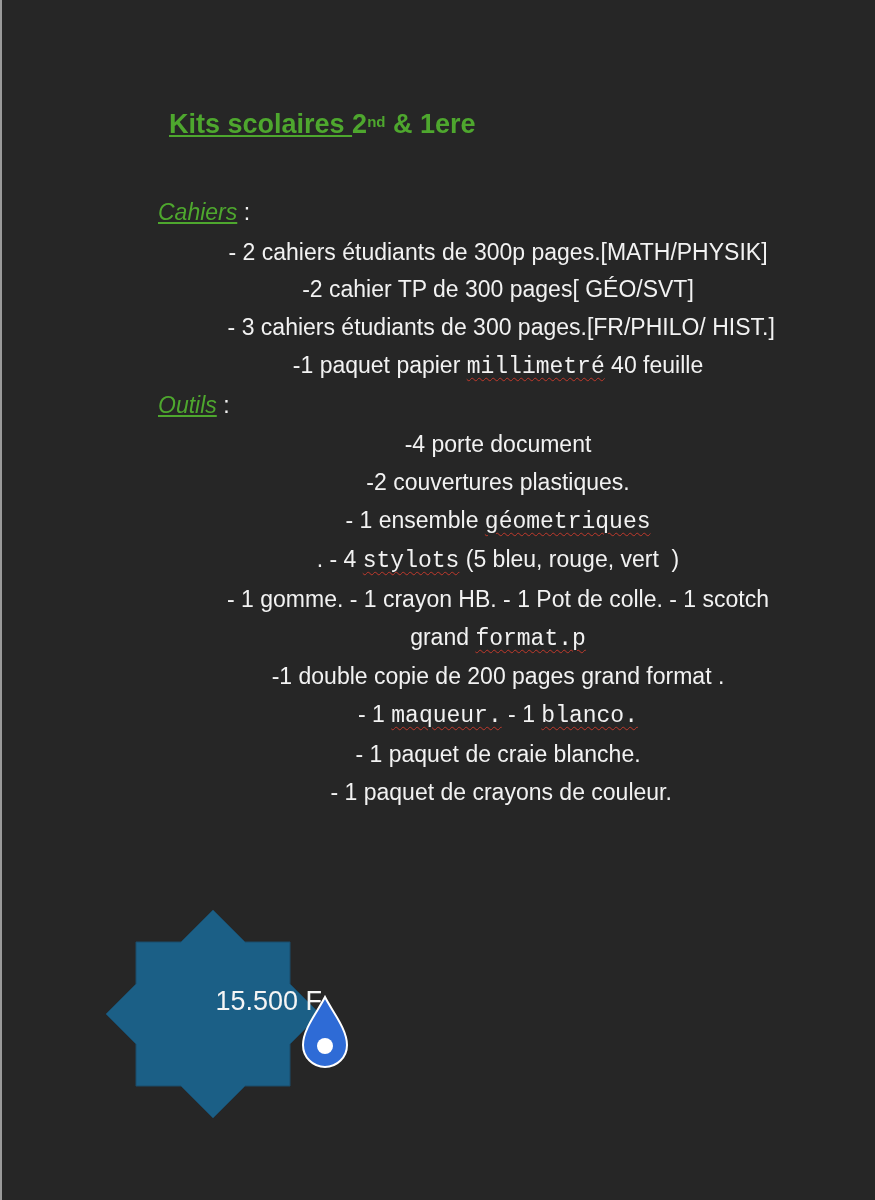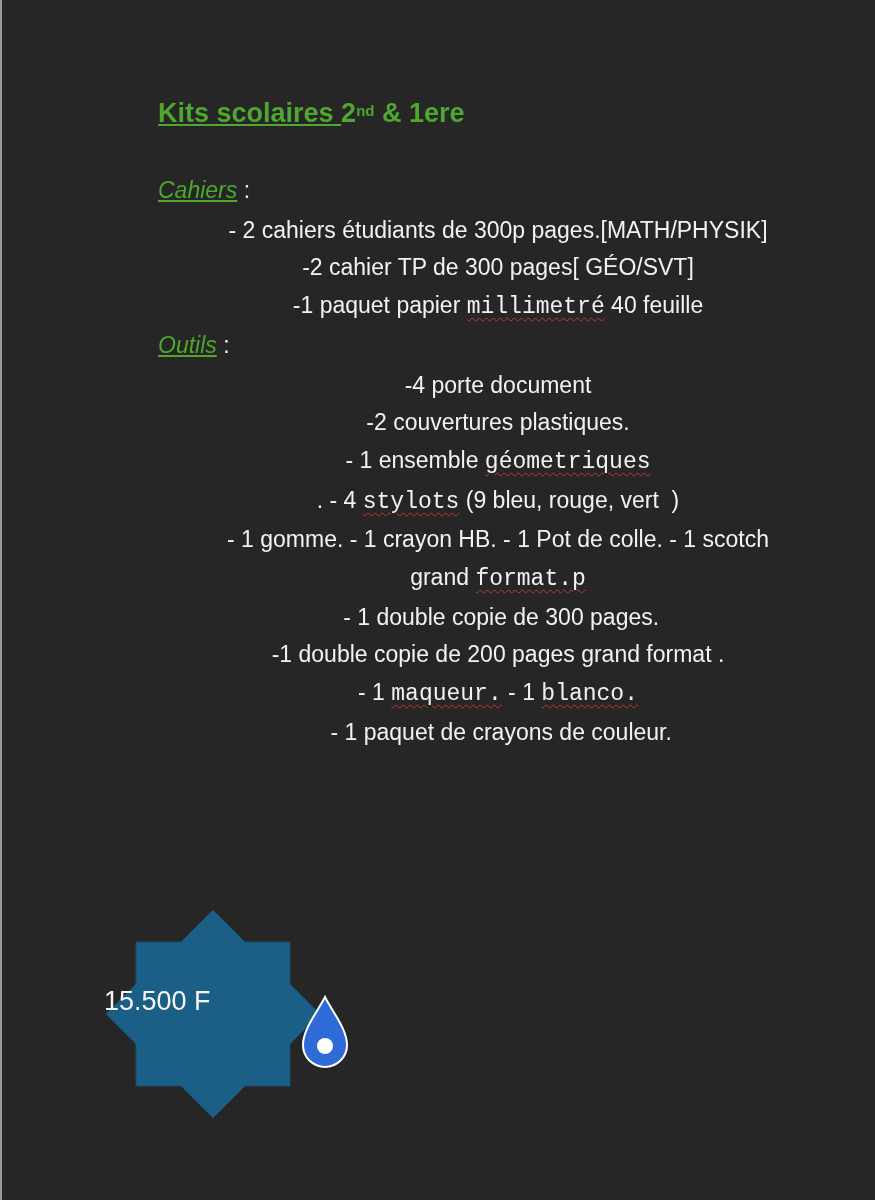--- a/index.html
+++ b/index.html
@@ -1,57 +1,58 @@
 <!DOCTYPE html>
 <html><head>
 <meta charset="utf-8">
 <style>
   html,body{margin:0;padding:0;}
   body{width:875px;height:1200px;background:#262626;position:relative;overflow:hidden;font-family:"Liberation Sans",sans-serif;}
   .left-edge{position:absolute;left:0;top:0;width:2px;height:1200px;background:#9a9a9a;}
   .page{position:absolute;left:158px;top:95px;width:680px;}
-  .title{color:#4ea72e;font-size:27px;line-height:36px;margin:0;}
+  .title{color:#4ea72e;font-size:27px;line-height:36px;margin:11px;}
   .title .u{text-decoration:underline;}
   .title sup{font-size:15px;vertical-align:top;position:relative;top:-2px;}
   .section{color:#4ea72e;font-size:23px;font-style:italic;text-decoration:underline;text-align:center;}
   .colon{color:#f2f2f2;font-size:23px;}
   .line{color:#f2f2f2;font-size:23px;line-height:37.7px;white-space:pre;text-align:center;}
   .sq{text-decoration:underline wavy #c0392b;text-decoration-thickness:1px;text-underline-offset:4px;font-family:Liberation Mono, monospace;}
   .head-line{line-height:37.7px;}
   .gap{height:41px;}
   .price-badge{position:absolute;left:104px;top:908px;width:218px;height:212px;}
   .price-badge svg{position:absolute;left:0;top:0;}
-  .price-text{position:absolute;left:0;top:78px;width:218px;text-align:left;color:#f5f5f5;font-size:27px;}
+  .price-text{position:absolute;left:0;top:78px;width:218px;text-align:right;color:#f5f5f5;font-size:27px;}
   .drop{position:absolute;left:300px;top:995px;width:50px;height:76px;}
 </style>
 </head>
 <body>
 
 <div class="left-edge"></div>
 
 <div class="page">
   <h1 class="title"><span class="u">Kits scolaires </span><span> 2</span><sup>nd</sup><span> &amp; 1ere</span></h1>
 
   <div class="gap"></div>
 
   <div class="head-line"><span class="section">Cahiers</span><span class="colon"> :</span></div>
   <div class="line">- 2 cahiers étudiants de 300p pages.[MATH/PHYSIK]</div>
   <div class="line">-2 cahier TP de 300 pages[ GÉO/SVT]</div>
+  <div class="line"> - 3 cahiers étudiants de 300 pages.[FR/PHILO/ HIST.]</div>
   <div class="line"><span>-1 paquet papier </span><span class="sq">millimetré</span><span> 40 feuille</span></div>
 
   <div class="head-line"><span class="section">Outils</span><span class="colon"> :</span></div>
   <div class="line">-4 porte document</div>
   <div class="line">-2 couvertures plastiques.</div>
   <div class="line"><span>- 1 ensemble </span><span class="sq">géometriques</span></div>
-  <div class="line"><span>. - 4 </span><span class="sq">stylots</span><span> (9 bleu, rouge, vert  )</span></div>
+  <div class="line"><span>. - 4 </span><span class="sq">stylots</span><span> (5 bleu, rouge, vert  )</span></div>
   <div class="line">- 1 gomme. - 1 crayon HB. - 1 Pot de colle. - 1 scotch</div>
   <div class="line"><span>grand </span><span class="sq">format.p</span></div>
-  <div class="line"> - 1 double copie de 300 pages.</div>
   <div class="line">-1 double copie de 200 pages grand format .</div>
   <div class="line"><span>- 1 </span><span class="sq">maqueur.</span><span> - 1 </span><span class="sq">blanco.</span></div>
+  <div class="line">- 1 paquet de craie blanche.</div>
   <div class="line"> - 1 paquet de crayons de couleur.</div>
 </div>
 
 <div class="price-badge">
   <svg width="218" height="212" viewBox="0 0 218 212">
     <polygon fill="#1b5f86" stroke="#1a4c6a" stroke-width="1" points="109,2 141,34 186,34 186,76 216,106 186,136 186,178 141,178 109,210 77,178 32,178 32,136 2,106 32,76 32,34 77,34"></polygon>
   </svg>
   <div class="price-text">15.500 F</div>
 </div>
 

